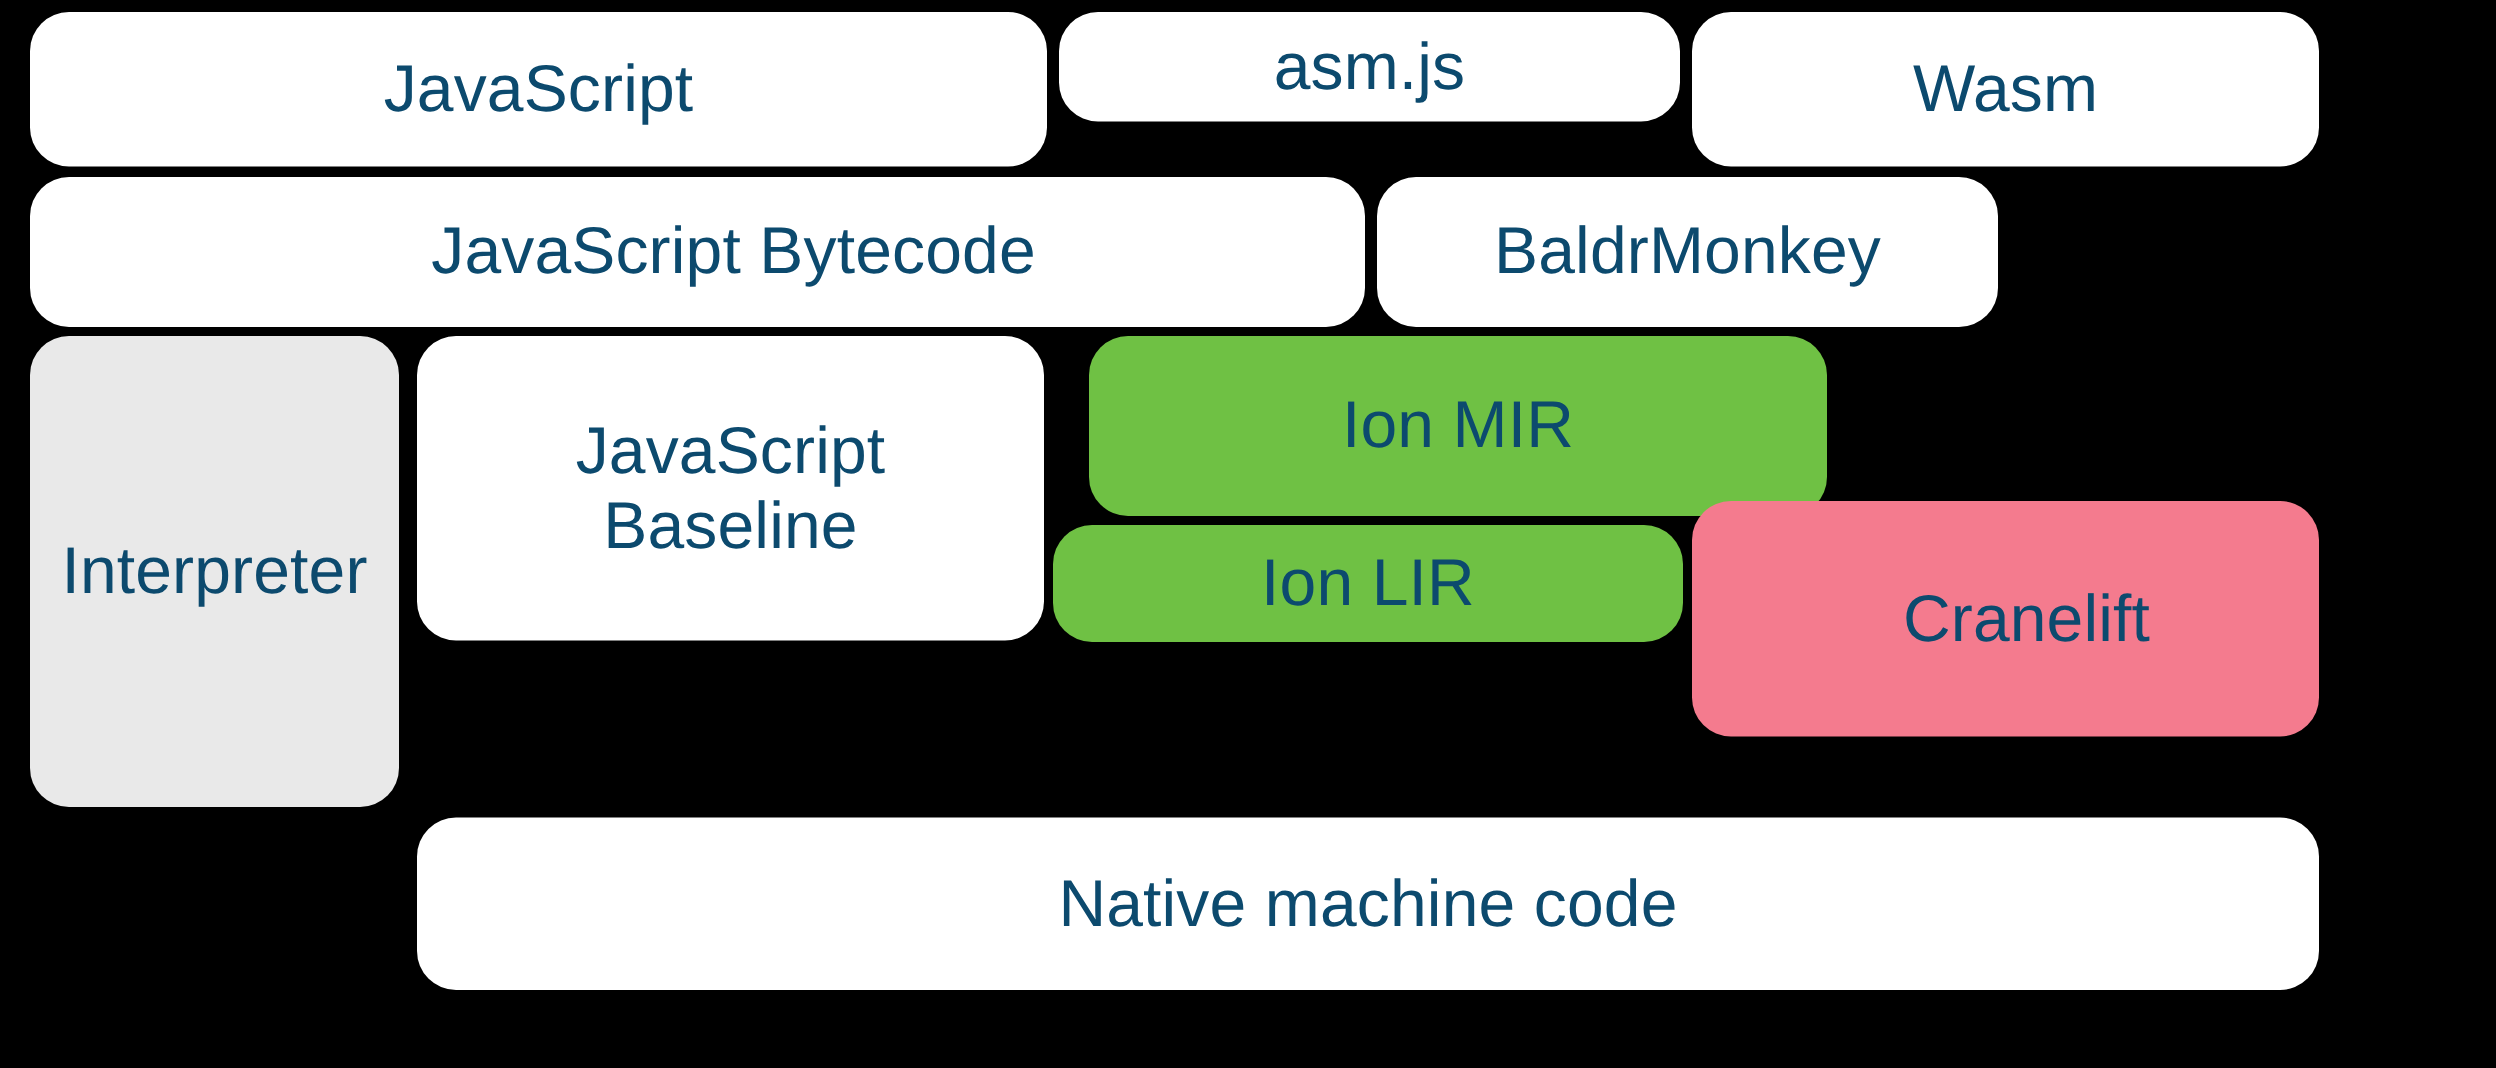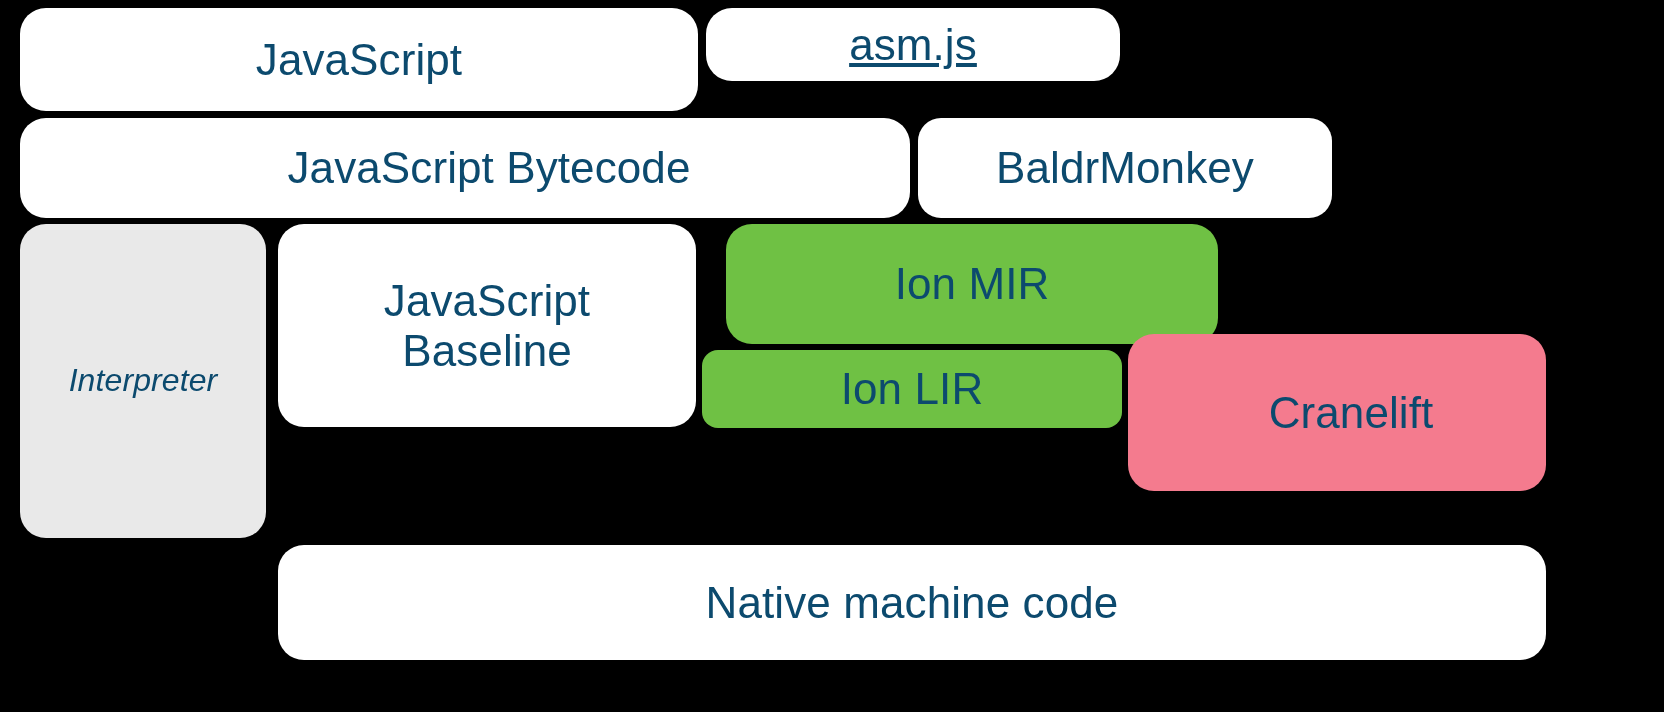--- a/index.html
+++ b/index.html
@@ -34,49 +34,50 @@
     white-space: pre-line;
     user-select: none;
   }
   .fill-white  { background: #FFFFFF; }
   .fill-gray   { background: #E9E9E9; }
   .fill-green  { background: #6FC144; }
   .fill-red    { background: #F47B8E; }
 
   
   #n-javascript      { left: 20px;   top: 8px;   width: 678px;  height: 103px; }
-  #n-asmjs           { left: 706px;  top: 8px;   width: 414px;  height: 73px; text-decoration: underline; }
+  #n-asmjs           { left: 706px;  top: 8px;   width: 414px;  height: 73px; }
   #n-wasm            { left: 1128px; top: 8px;   width: 418px;  height: 103px; }
 
   
   #n-js-bytecode     { left: 20px;   top: 118px; width: 890px;  height: 100px; padding-left: 48px; }
-  #n-baldrmonkey     { left: 918px;  top: 118px; width: 414px;  height: 100px; border-radius: 23px; }
+  #n-baldrmonkey     { left: 918px;  top: 118px; width: 414px;  height: 100px; }
 
   
-  #n-interpreter     { left: 20px;   top: 224px; width: 246px;  height: 314px; font-size: 32px; font-style: italic; }
+  #n-interpreter     { left: 20px;   top: 224px; width: 246px;  height: 314px; font-size: 44px; }
   #n-js-baseline     { left: 278px;  top: 224px; width: 418px;  height: 203px; }
   #n-ion-mir         { left: 702px;  top: 224px; width: 492px;  height: 120px; margin-left: 24px; }
-  #n-ion-lir         { left: 702px;  top: 350px; width: 420px;  height: 78px; border-radius: 16px;  }
+  #n-ion-lir         { left: 702px;  top: 350px; width: 420px;  height: 78px;  }
   #n-cranelift       { left: 1128px; top: 334px; width: 418px;  height: 157px; padding-left: 28px; }
 
   
   #n-macro-assembler { left: 278px;  top: 434px; width: 844px;  height: 104px; }
 
   
   #n-native-code     { left: 278px;  top: 545px; width: 1268px; height: 115px; }
 </style>
 </head>
 <body>
 
 <div id="diagram">
 
   <div class="node fill-white" id="n-javascript">JavaScript</div>
 
   <div class="node fill-white" id="n-asmjs">asm.js</div>
 
+  <div class="node fill-white" id="n-wasm">Wasm</div>
 
   <div class="node fill-white" id="n-js-bytecode">JavaScript Bytecode</div>
 
   <div class="node fill-white" id="n-baldrmonkey">BaldrMonkey</div>
 
   <div class="node fill-gray" id="n-interpreter">Interpreter</div>
 
   <div class="node fill-white" id="n-js-baseline">JavaScript
 Baseline</div>
 

